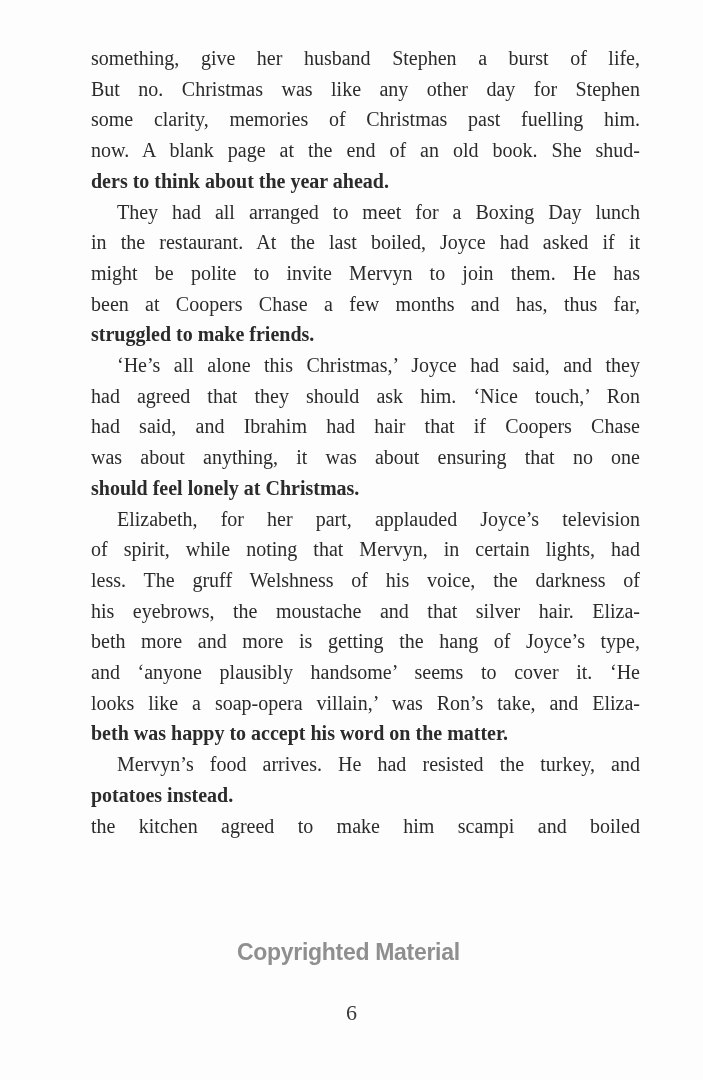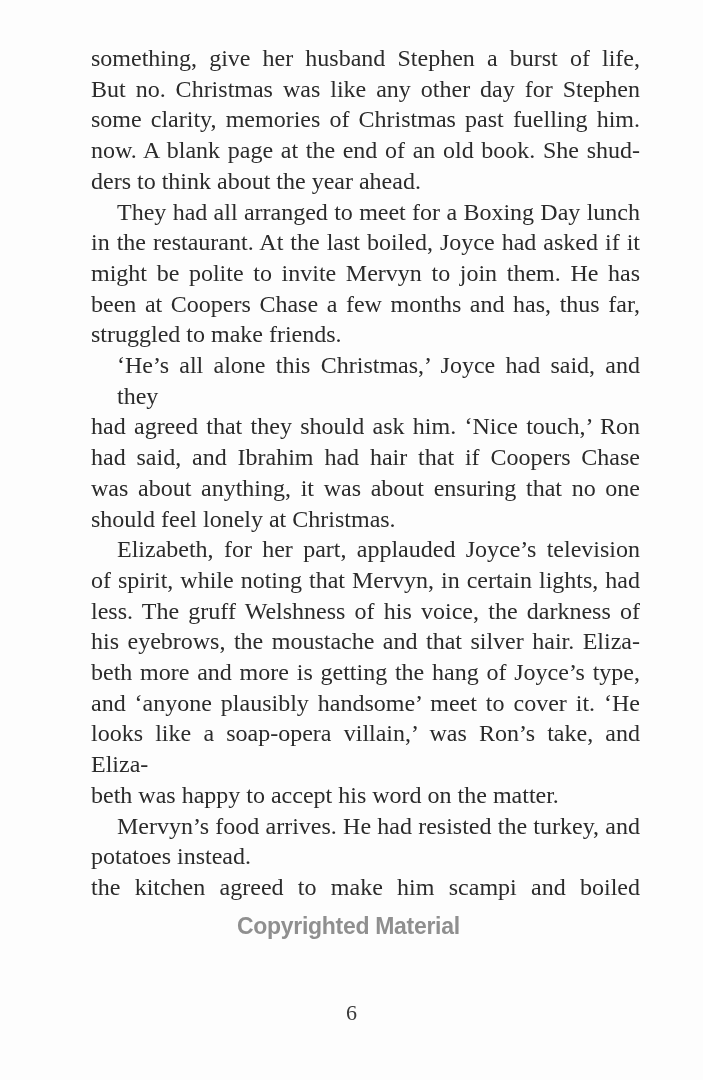--- a/index.html
+++ b/index.html
@@ -15,42 +15,43 @@
     width: 703px;
     height: 1080px;
     background: #fdfdfd;
     color: #2b2b2b;
   }
   .text-block {
     position: absolute;
     left: 91px;
     top: 43px;
     width: 549px;
-    font-size: 24px;
+    font-size: 20px;
     line-height: 30.7px;
     color: #2b2b2b;
   }
   .line {
     text-align: justify;
     text-align-last: justify;
     -moz-text-align-last: justify;
     white-space: normal;
   }
   .line.last {
     text-align: right;
     text-align-last: left;
+    font-weight: bold;
     -moz-text-align-last: left;
   }
   .line.indent {
     padding-left: 26px;
   }
   .watermark {
     position: absolute;
     left: 237px;
-    top: 913px;
+    top: 939px;
     font-family: "Liberation Sans", "DejaVu Sans", sans-serif;
     font-weight: bold;
     font-size: 23px;
     letter-spacing: -0.3px;
     color: #8f8f8f;
     white-space: nowrap;
   }
   .page-number {
     position: absolute;
     left: 0;
@@ -91,21 +92,21 @@
       <div class="line">was about anything, it was about ensuring that no one</div>
       <div class="line last">should feel lonely at Christmas.</div>
     </div>
 
     <div>
       <div class="line indent">Elizabeth, for her part, applauded Joyce’s television</div>
       <div class="line">of spirit, while noting that Mervyn, in certain lights, had</div>
       <div class="line">less. The gruff Welshness of his voice, the darkness of</div>
       <div class="line">his eyebrows, the moustache and that silver hair. Eliza-</div>
       <div class="line">beth more and more is getting the hang of Joyce’s type,</div>
-      <div class="line">and ‘anyone plausibly handsome’ meet to cover it. ‘He</div>
+      <div class="line">and ‘anyone plausibly handsome’ seems to cover it. ‘He</div>
       <div class="line">looks like a soap-opera villain,’ was Ron’s take, and Eliza-</div>
       <div class="line last">beth was happy to accept his word on the matter.</div>
     </div>
 
 
     <div>
       <div class="line indent">Mervyn’s food arrives. He had resisted the turkey, and</div>
       <div class="line last">potatoes instead.</div>
       <div class="line">the kitchen agreed to make him scampi and boiled</div>
     </div>

